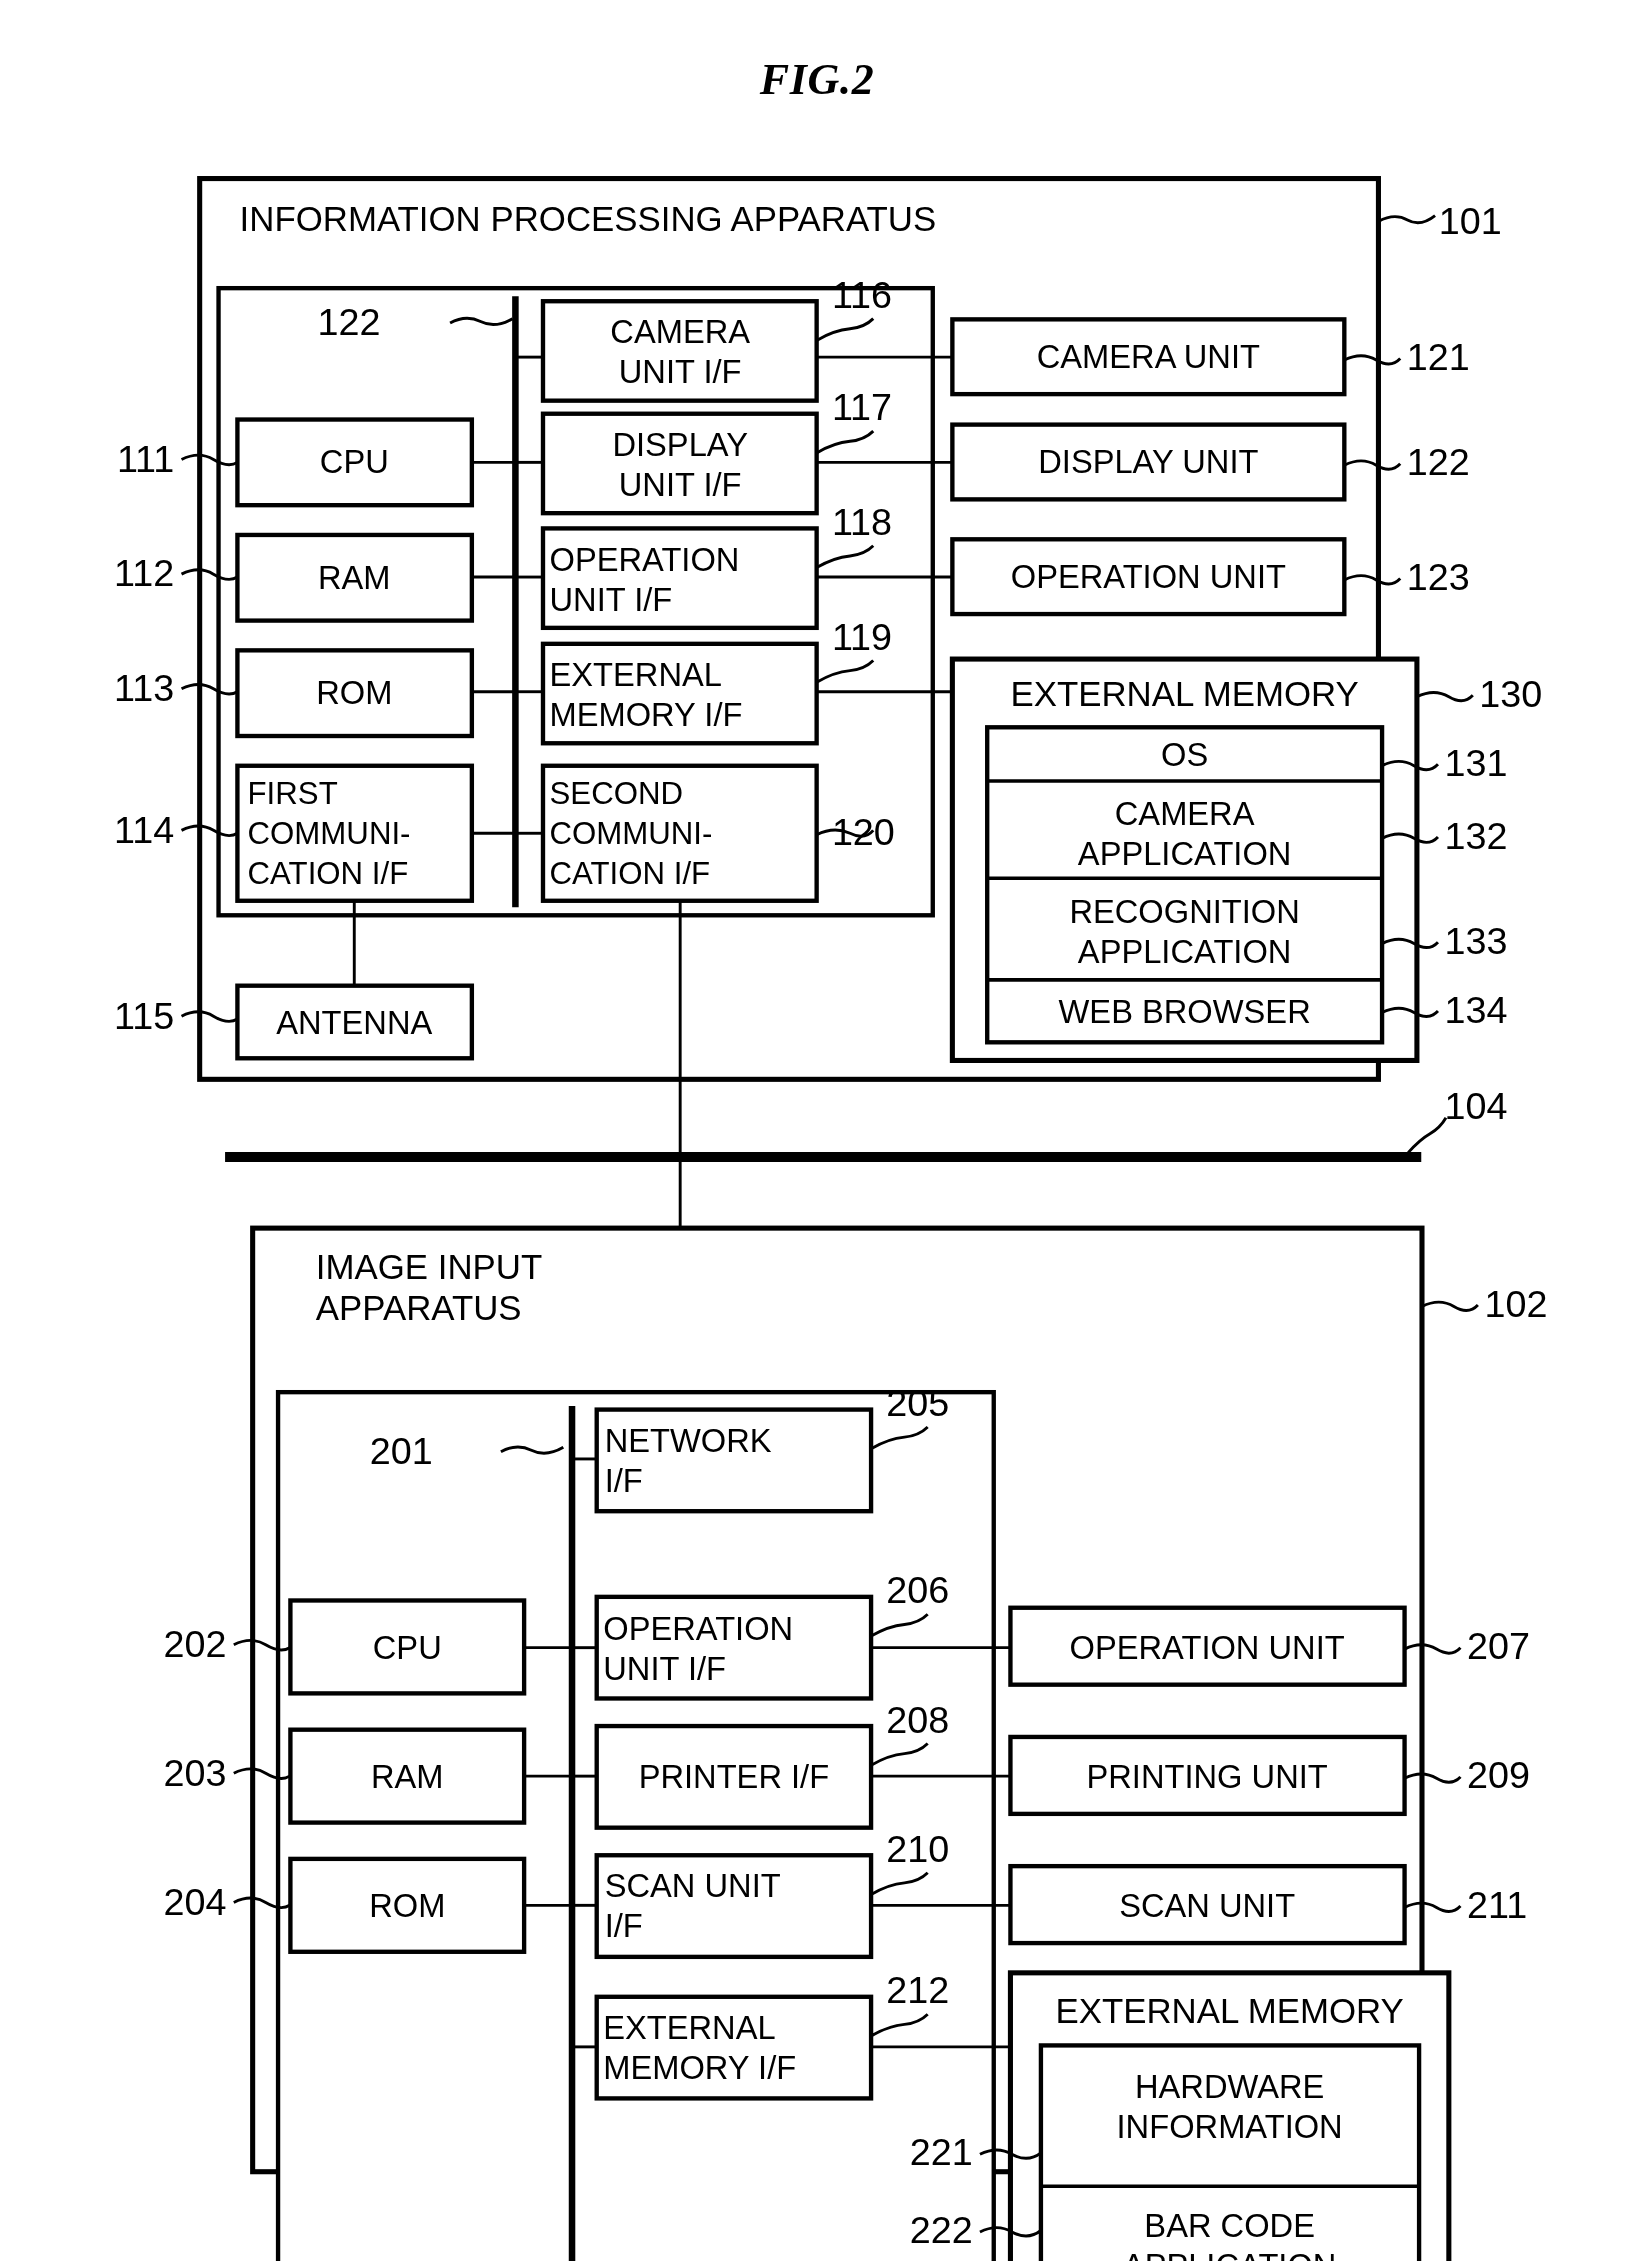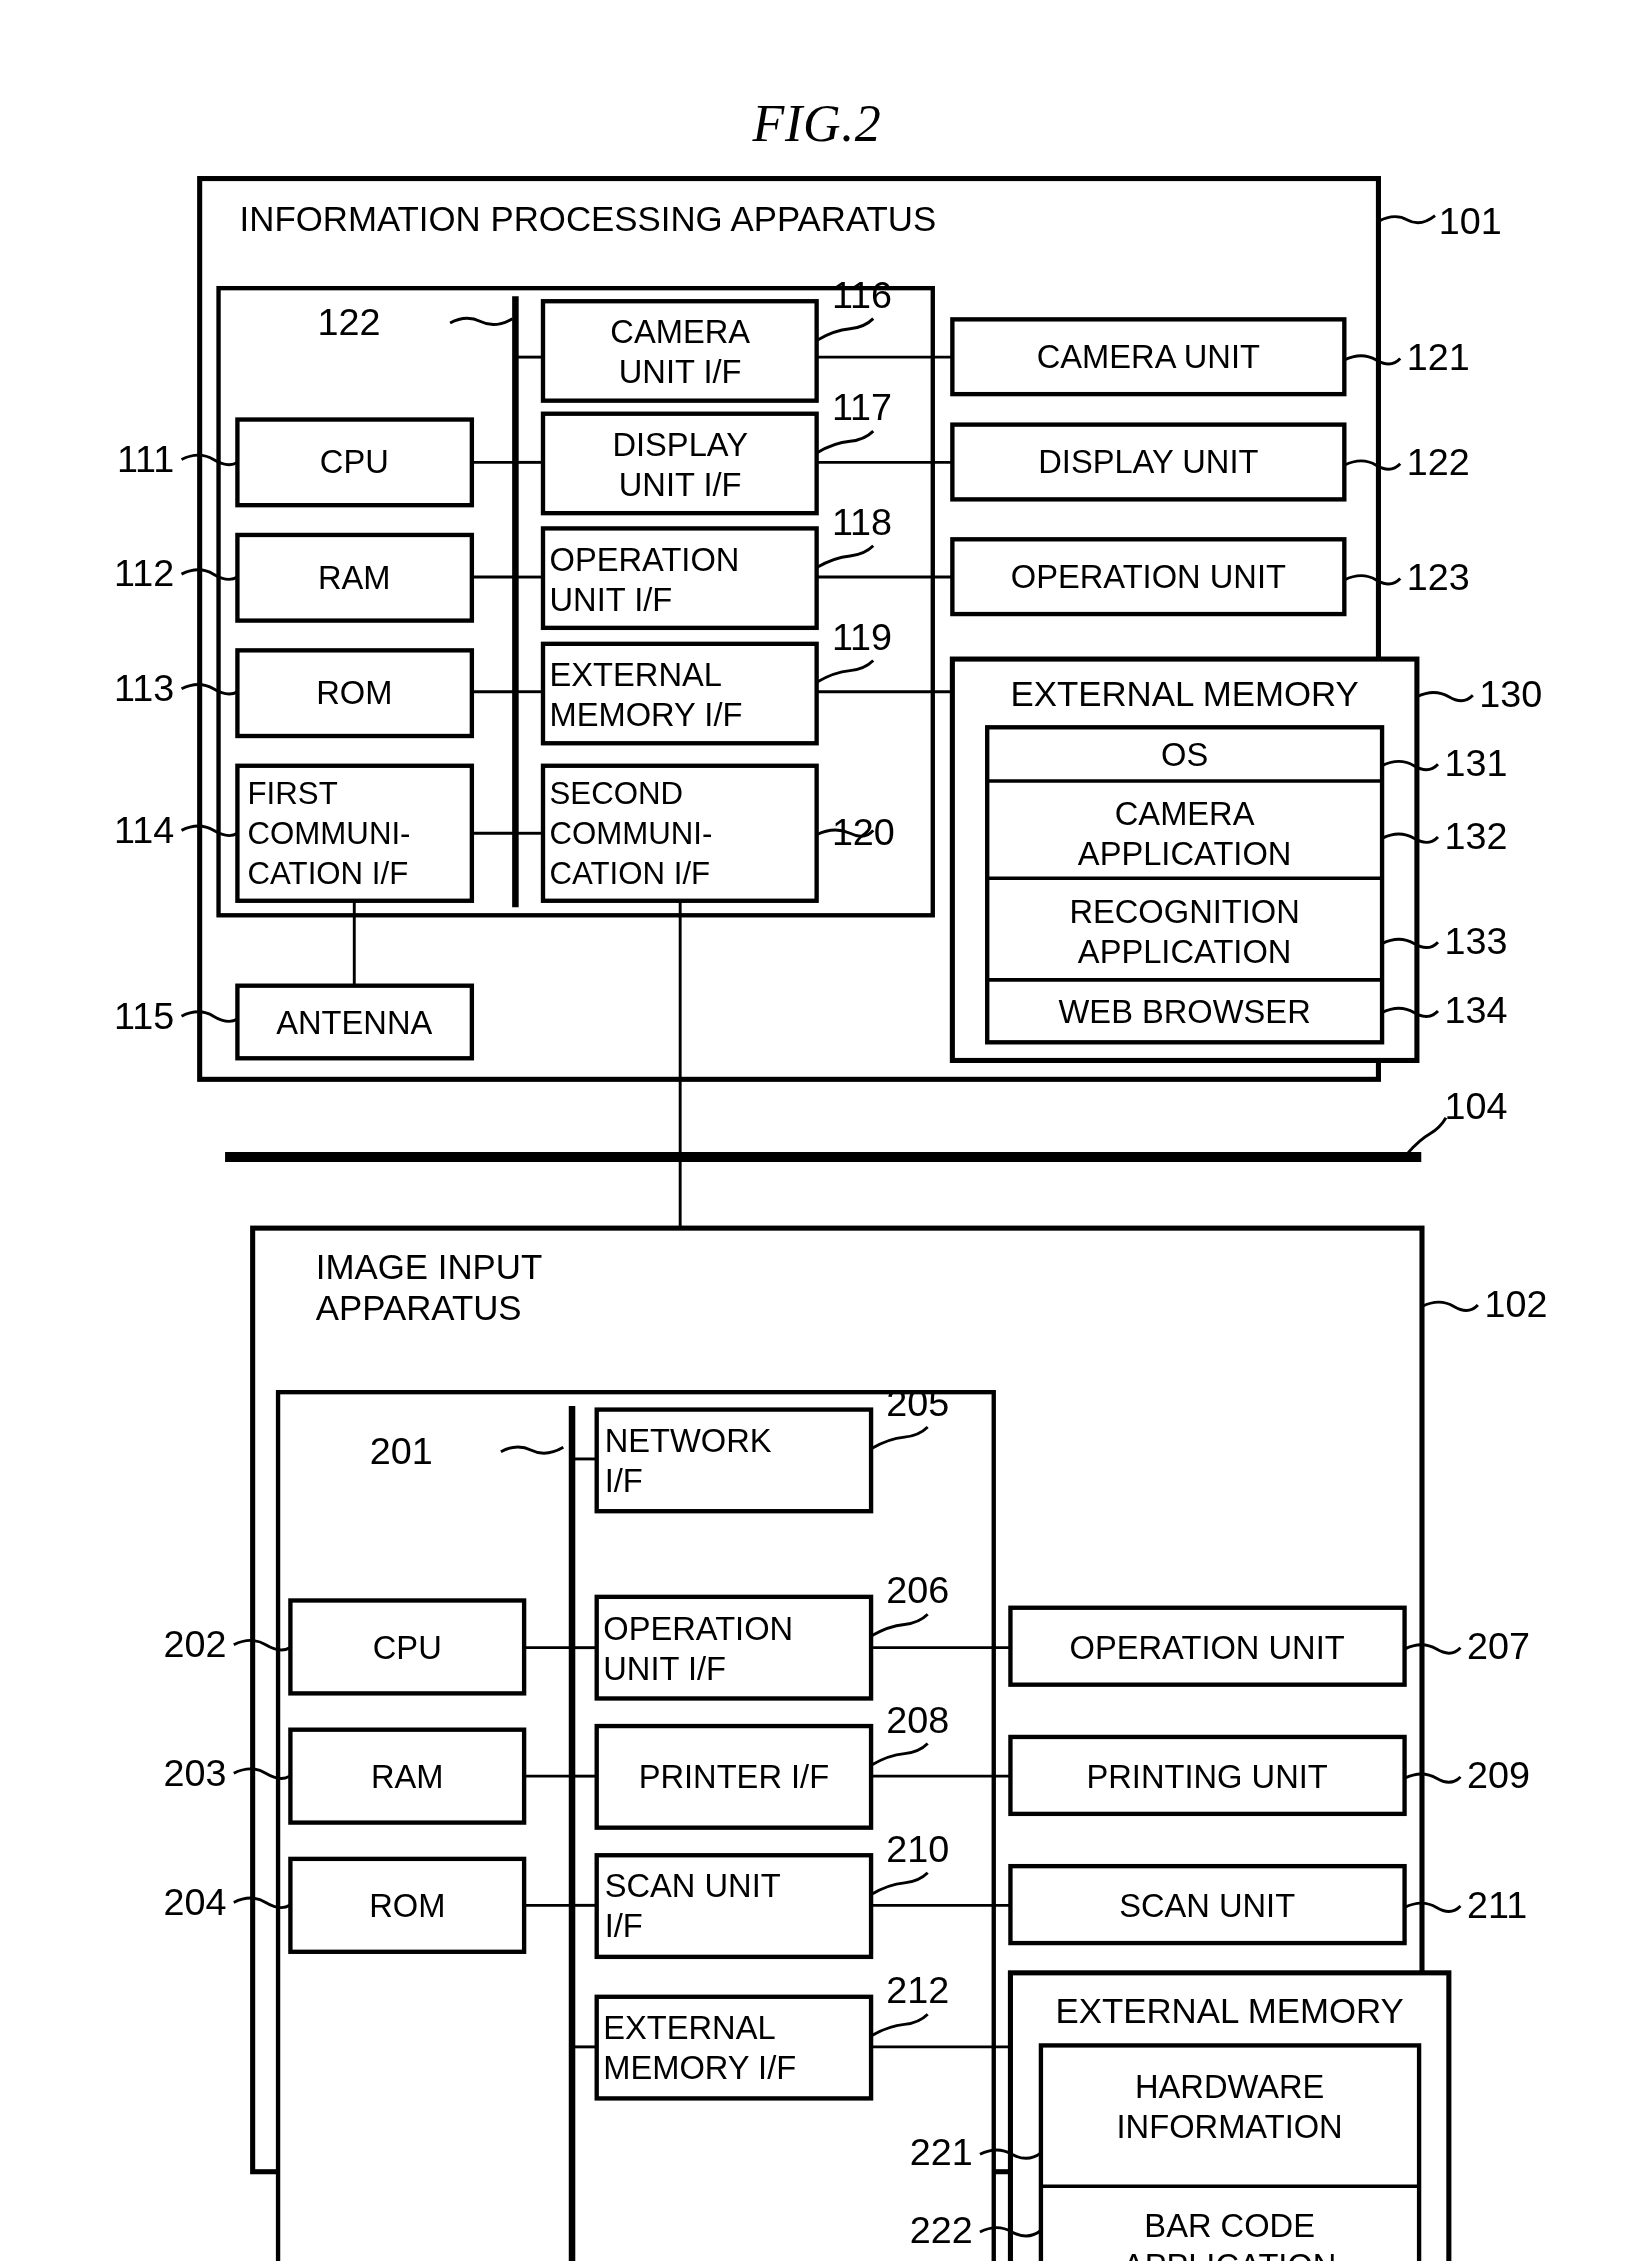--- a/index.html
+++ b/index.html
@@ -1,22 +1,22 @@
 <!DOCTYPE html>
 <html style="font-size:11.6px"><head>
 <meta charset="utf-8">
 <style>
   html,body{margin:0;padding:0;background:#fff;}
   body{width:1634px;height:2261px;font-family:"Liberation Sans",sans-serif;color:#000;}
   #root{position:relative;width:1634px;height:2261px;overflow:hidden;background:#fff;}
   svg{position:absolute;top:0;left:0;width:1634px;height:2261px;}
   .fig-title{
     position:absolute;width:100%;text-align:center;top:54px;
-    font-family:"Liberation Serif",serif;font-style:italic;font-weight:normal;
-    font-size:52px;letter-spacing:0.7px;margin-top:40px;
+    font-family:"Liberation Serif",serif;font-style:italic;font-weight:bold;
+    font-size:44px;letter-spacing:0.7px;
   }
   
   text{font-family:"Liberation Sans",sans-serif;fill:#000;}
   .bx{font-size:45px;}
   .bx-s{font-size:43px;}
   .hdr{font-size:48px;}
   .ref{font-size:52px;}
   rect.box{fill:#fff;stroke:#000;}
   .thin{stroke-width:5;}
   .med{stroke-width:6;}

